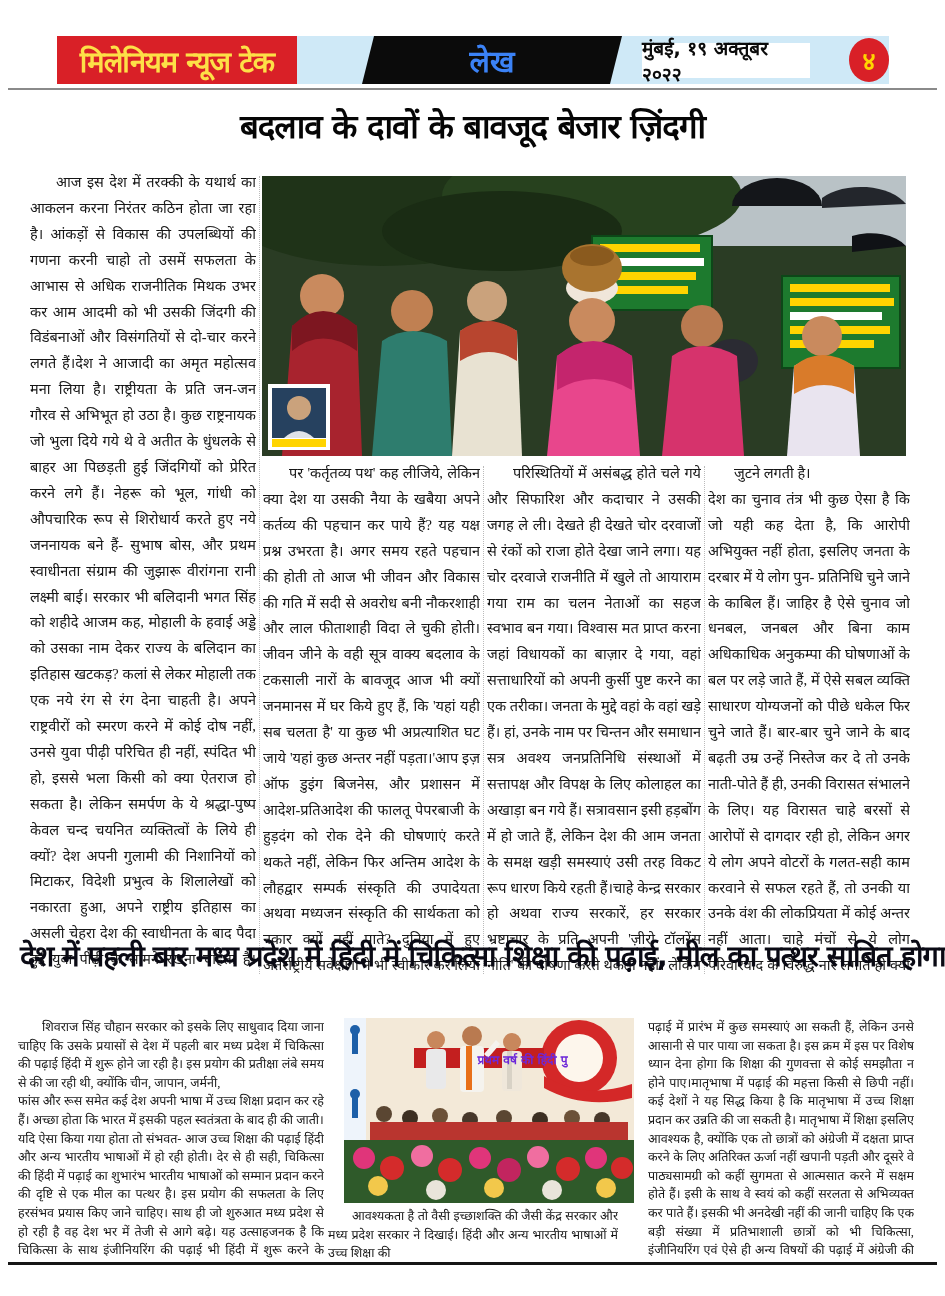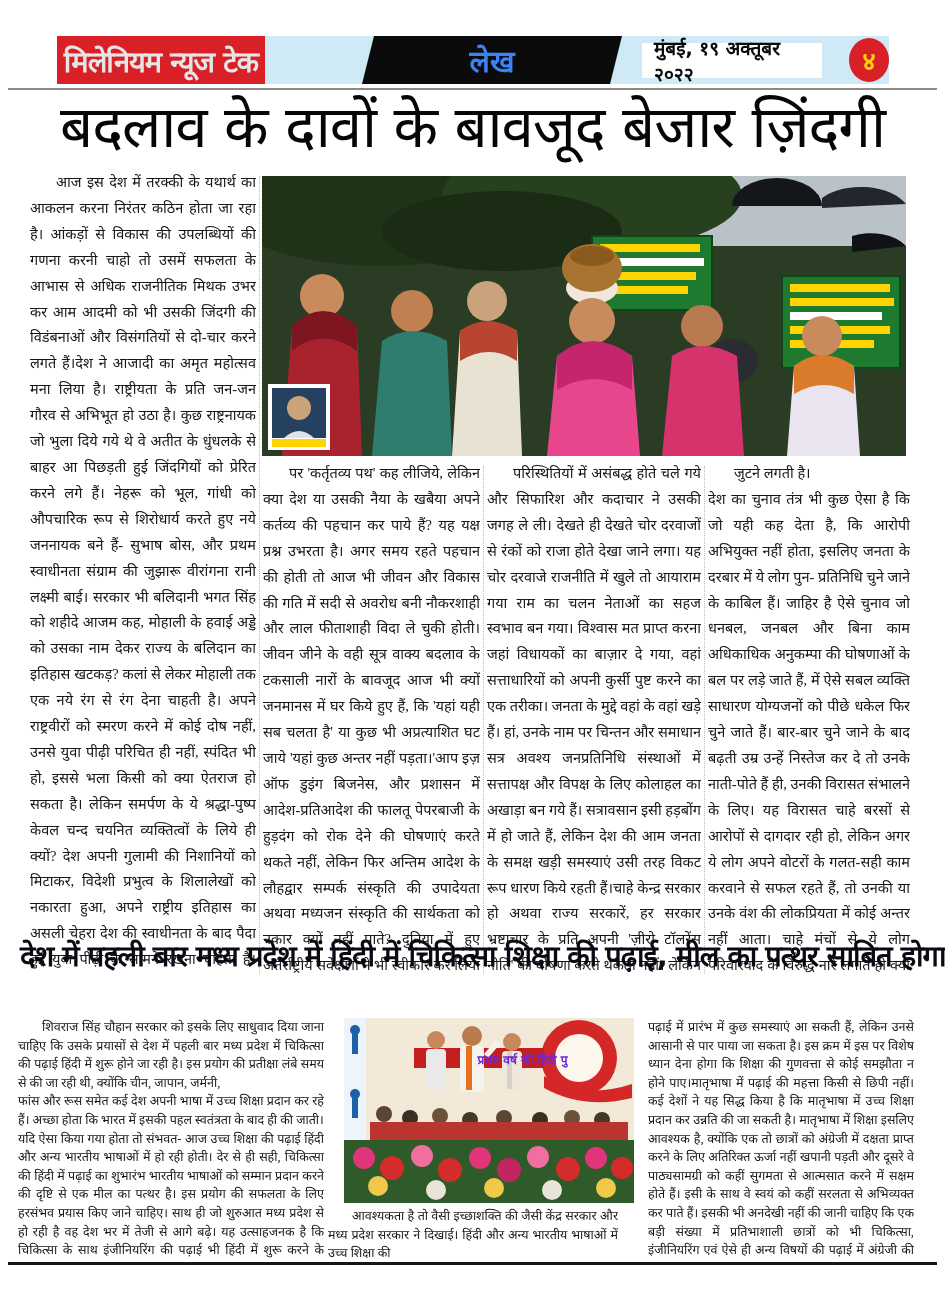--- a/index.html
+++ b/index.html
@@ -3,38 +3,38 @@
 <meta charset="utf-8">
 <style>
   html,body{margin:0;padding:0;}
   body{
     width:945px;height:1296px;position:relative;background:#ffffff;
     font-family:"Liberation Serif", serif;color:#111;overflow:hidden;
   }
   .abs{position:absolute;}
   
   .topbar{left:57px;top:36px;width:832px;height:48px;background:#cfe9f7;}
-  .masthead{left:57px;top:36px;width:208px;height:48px;background:#d92027;
-    color:#e5e5e5;font-family:"DejaVu Sans",sans-serif;font-weight:bold;font-size:29px;
+  .masthead{left:57px;top:36px;width:240px;height:48px;background:#d92027;
+    color:#fde047;font-family:"DejaVu Sans",sans-serif;font-weight:bold;font-size:29px;
     display:flex;align-items:center;justify-content:center;letter-spacing:-1px;}
   .section-flag{left:368px;top:36px;width:248px;height:48px;background:#0b0b0b;
     transform:skewX(-14deg);}
   .section-flag-label{left:368px;top:36px;width:248px;height:48px;color:#3b82f6;
     font-family:"DejaVu Sans",sans-serif;font-weight:bold;font-size:30px;
     display:flex;align-items:center;justify-content:center;}
   .dateline{left:642px;top:43px;width:168px;height:35px;background:#fff;
     font-family:"DejaVu Sans",sans-serif;font-weight:bold;font-size:19px;
-    display:flex;align-items:center;justify-content:center;color:#0b0b0b;padding-left:12px;}
+    display:flex;align-items:center;justify-content:center;color:#0b0b0b;}
   .page-num{left:849px;top:38px;width:40px;height:44px;background:#d92027;border-radius:50%;
     color:#ffd400;font-family:"DejaVu Sans",sans-serif;font-weight:bold;font-size:25px;
     display:flex;align-items:center;justify-content:center;}
   .header-rule{left:8px;top:88px;width:929px;height:2px;background:#8a8a8a;}
   
   .headline1{left:20px;top:94px;width:905px;height:66px;color:#050505;
-    font-family:"DejaVu Sans",sans-serif;font-weight:normal;font-size:58px;line-height:66px;
+    font-family:"DejaVu Sans",sans-serif;font-weight:bold;font-size:33px;line-height:66px;
     text-align:center;letter-spacing:-1px;white-space:nowrap;}
   .headline2{left:20px;top:936px;width:905px;height:40px;color:#0a0a14;
     font-family:"DejaVu Sans",sans-serif;font-weight:bold;font-size:29px;line-height:40px;
     text-align:center;letter-spacing:-1px;white-space:nowrap;}
   
   .body-text{
     font-size:14.5px;line-height:25.9px;text-align:justify;color:#161616;
     white-space:pre-line;overflow:hidden;text-indent:26px;
   }
   .body-text2{

